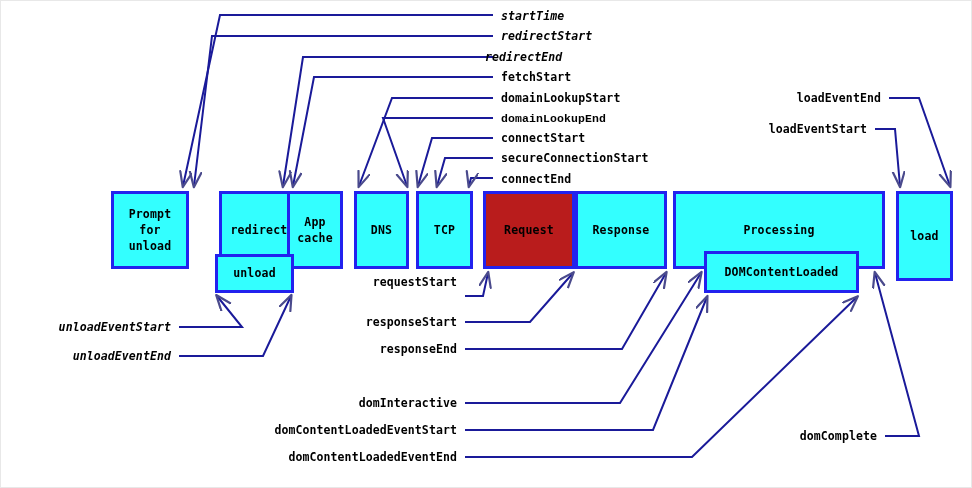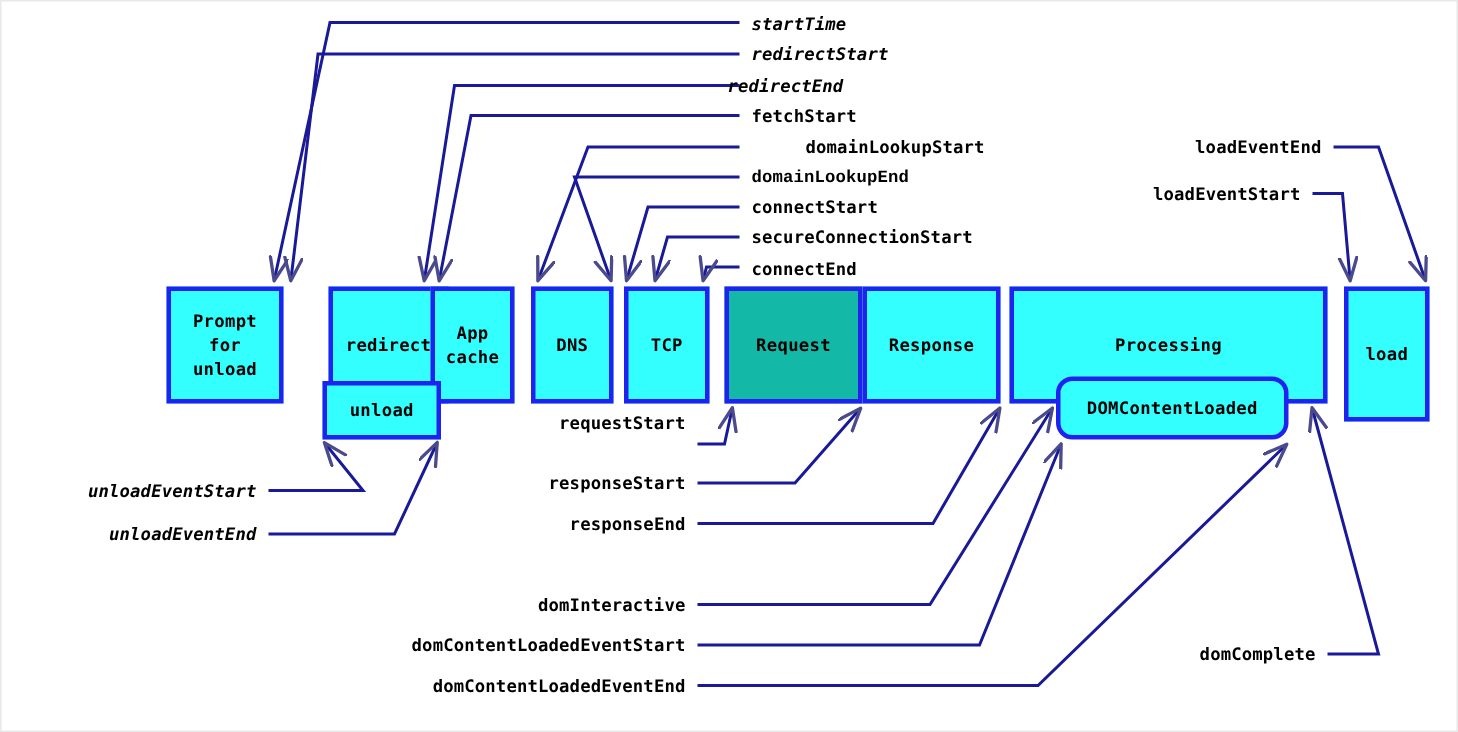--- a/index.html
+++ b/index.html
@@ -88,35 +88,35 @@
 
   <div id="phase-layer">
       <div class="phase-box" style="left: 110px; top: 190px; width: 78px; height: 78px; background: rgb(51, 255, 255); border-color: rgb(34, 34, 238);">Prompt
 for
 unload</div>
       <div class="phase-box" style="left: 194px; top: 190px; width: 80px; height: 78px; background: rgb(51, 255, 255); border-color: rgb(34, 34, 238); margin-left: 24px;">redirect</div>
       <div class="phase-box" style="left: 286px; top: 190px; width: 56px; height: 78px; background: rgb(51, 255, 255); border-color: rgb(34, 34, 238);">App
 cache</div>
       <div class="phase-box" style="left: 353px; top: 190px; width: 55px; height: 78px; background: rgb(51, 255, 255); border-color: rgb(34, 34, 238);">DNS</div>
       <div class="phase-box" style="left: 415px; top: 190px; width: 57px; height: 78px; background: rgb(51, 255, 255); border-color: rgb(34, 34, 238);">TCP</div>
-      <div class="phase-box" style="left: 482px; top: 190px; width: 92px; height: 78px; background: #14b8a6; border-color: rgb(34, 34, 238);">Request</div>
+      <div class="phase-box" style="left: 482px; top: 190px; width: 92px; height: 78px; background: #b91c1c; border-color: rgb(34, 34, 238);">Request</div>
       <div class="phase-box" style="left: 574px; top: 190px; width: 92px; height: 78px; background: rgb(51, 255, 255); border-color: rgb(34, 34, 238);">Response</div>
       <div class="phase-box" style="left: 672px; top: 190px; width: 212px; height: 78px; background: rgb(51, 255, 255); border-color: rgb(34, 34, 238);">Processing</div>
       <div class="phase-box" style="left: 895px; top: 190px; width: 57px; height: 90px; background: rgb(51, 255, 255); border-color: rgb(34, 34, 238);">load</div>
     </div>
   <div id="sub-layer">
       <div class="phase-box sub" style="left: 214px; top: 253px; width: 79px; height: 39px; background: rgb(51, 255, 255); border-color: rgb(34, 34, 238);">unload</div>
-      <div class="phase-box sub" style="left: 703px; top: 250px; width: 155px; height: 42px; background: rgb(51, 255, 255); border-color: rgb(34, 34, 238); border-radius: 11px;">DOMContentLoaded</div>
+      <div class="phase-box sub" style="left: 703px; top: 250px; width: 155px; height: 42px; background: rgb(51, 255, 255); border-color: rgb(34, 34, 238);">DOMContentLoaded</div>
     </div>
   <div id="label-layer">
       <div class="lbl italic" style="top: 10px; left: 500px; color: rgb(0, 0, 0);">startTime</div>
       <div class="lbl italic" style="top: 30px; left: 500px; color: rgb(0, 0, 0);">redirectStart</div>
       <div class="lbl italic" style="top: 51px; left: 484px; color: rgb(0, 0, 0);">redirectEnd</div>
       <div class="lbl" style="top: 71px; left: 500px; color: rgb(0, 0, 0);">fetchStart</div>
-      <div class="lbl" style="top: 92px; left: 500px; color: rgb(0, 0, 0); margin-left: 36px;">domainLookupStart</div>
+      <div class="lbl" style="top: 92px; left: 500px; color: rgb(0, 0, 0);">domainLookupStart</div>
       <div class="lbl" style="top: 112px; left: 500px; color: rgb(0, 0, 0); font-family: Liberation Mono, monospace;">domainLookupEnd</div>
       <div class="lbl" style="top: 132px; left: 500px; color: rgb(0, 0, 0);">connectStart</div>
       <div class="lbl" style="top: 152px; left: 500px; color: rgb(0, 0, 0);">secureConnectionStart</div>
       <div class="lbl" style="top: 173px; left: 500px; color: rgb(0, 0, 0);">connectEnd</div>
       <div class="lbl ra" style="top: 92px; left: 0px; width: 880px; color: rgb(0, 0, 0);">loadEventEnd</div>
       <div class="lbl ra" style="top: 123px; left: 0px; width: 866px; color: rgb(0, 0, 0);">loadEventStart</div>
       <div class="lbl italic ra" style="top: 321px; left: 0px; width: 170px; color: rgb(0, 0, 0);">unloadEventStart</div>
       <div class="lbl italic ra" style="top: 350px; left: 0px; width: 170px; color: rgb(0, 0, 0);">unloadEventEnd</div>
       <div class="lbl ra" style="top: 276px; left: 0px; width: 456px; color: rgb(0, 0, 0);">requestStart</div>
       <div class="lbl ra" style="top: 316px; left: 0px; width: 456px; color: rgb(0, 0, 0);">responseStart</div>

